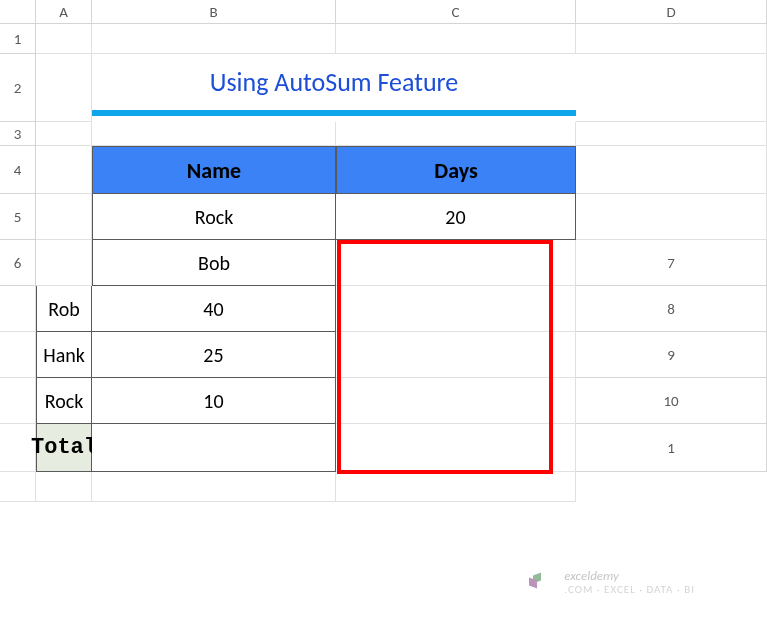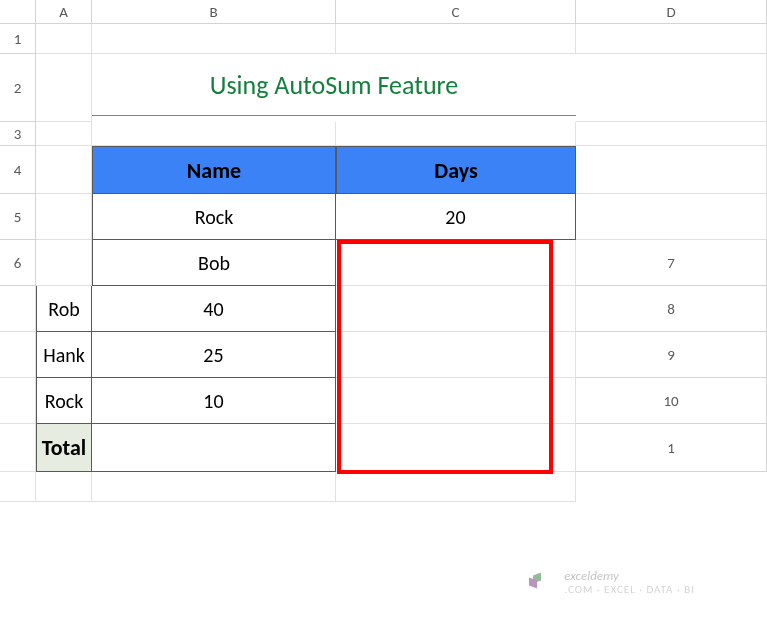--- a/index.html
+++ b/index.html
@@ -46,22 +46,22 @@
       font-size: 15px;
     }
     .title-cell {
       grid-column: 3 / 5;
       grid-row: 3;
       display: flex;
       align-items: center;
       justify-content: center;
       font-size: 26px;
       font-weight: 500;
-      color: #15803d;
-      border-bottom: 1px solid #0ea5e9;
+      color: #1d4ed8;
+      border-bottom: 6px solid #0ea5e9;
       margin-bottom: 6px;
     }
     .table-b, .table-c {
       font-size: 20px;
     }
     .th {
       font-weight: bold;
       background: #3b82f6;
       font-size: 22px;
       border: 1px solid #595959;
@@ -72,20 +72,21 @@
       border-right: 1px solid #595959;
     }
     .td-c {
       border-bottom: 1px solid #595959;
       border-right: 1px solid #595959;
     }
     .total-row {
       font-weight: bold;
       background: #e6ecdf;
       font-size: 22px;
+      font-family: Liberation Mono, monospace;
     }
     .highlight-box {
       position: absolute;
       border: 4px solid #ff0000;
       pointer-events: none;
     }
     .watermark {
       position: absolute;
       bottom: 36px;
       right: 72px;

